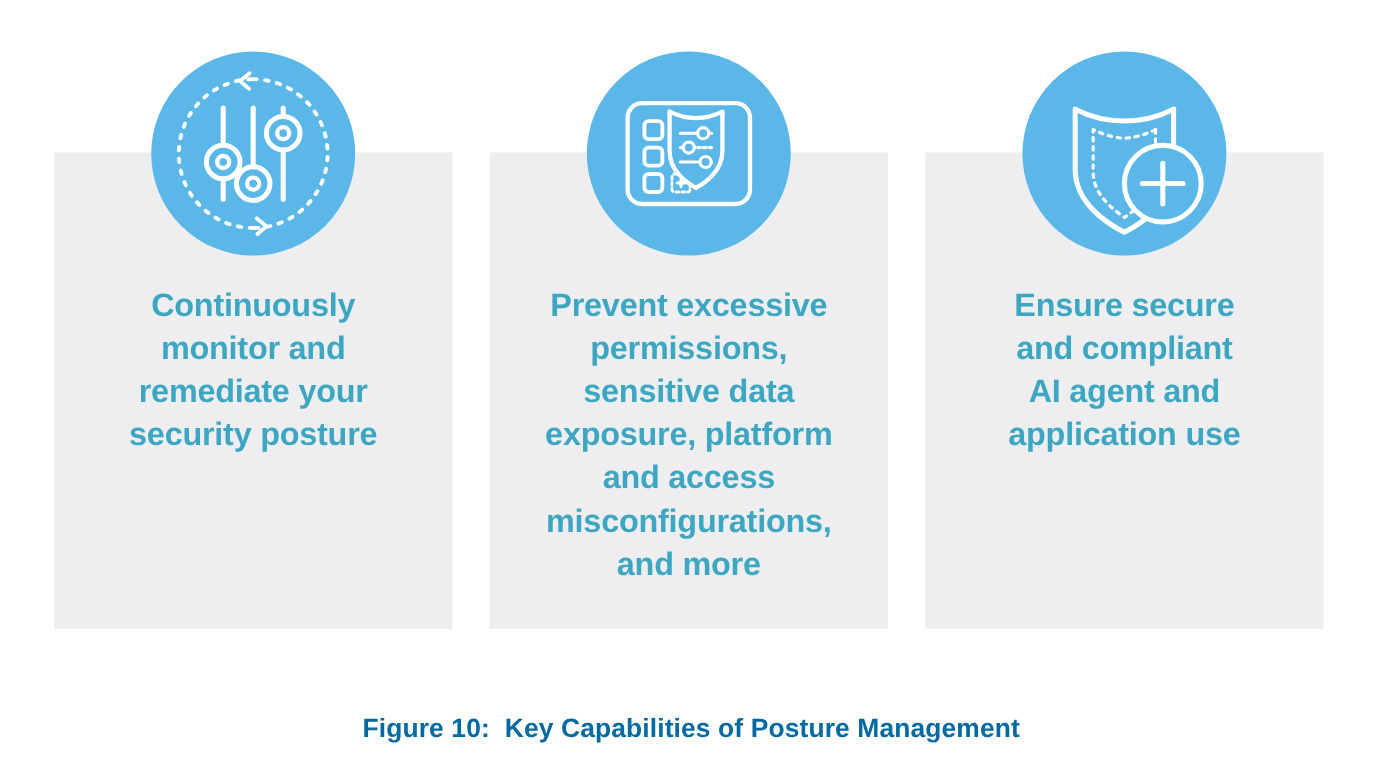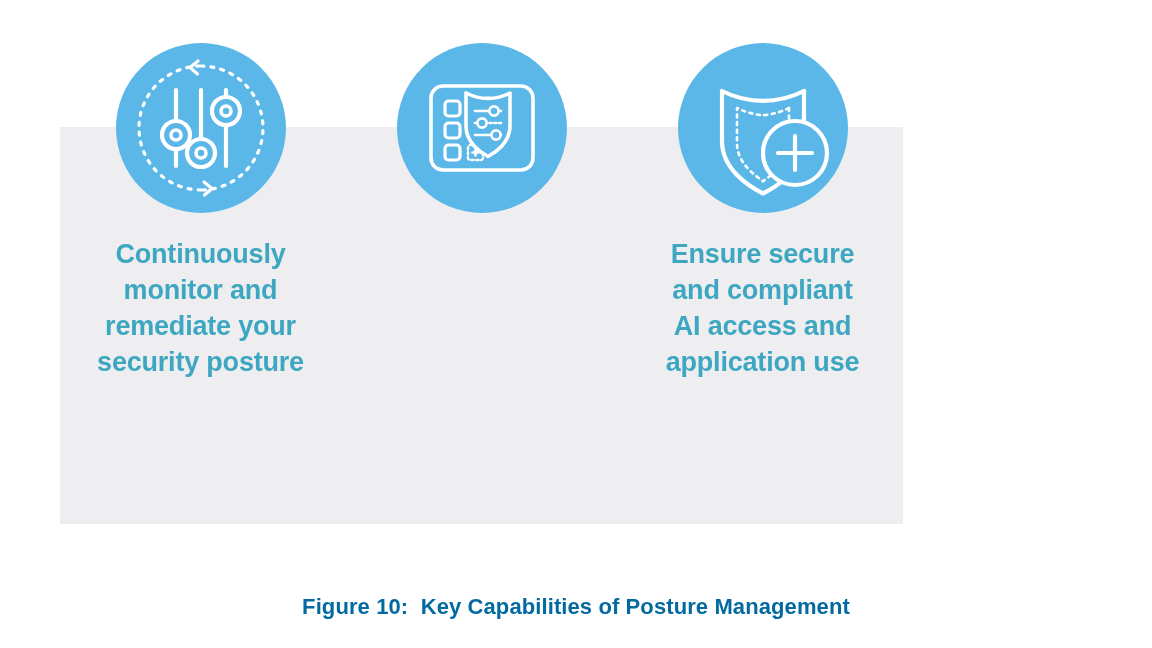--- a/index.html
+++ b/index.html
@@ -19,23 +19,23 @@
   #figure-root {
     position: absolute;
     left: 0; top: 0;
     width: 1152px;
     height: 648px;
   }
 
   
   .cards {
     position: absolute;
-    left: 60px;
+    left: 45px;
     top: 127px;
-    width: 843px;
+    width: 1058px;
     height: 397px;
     display: flex;
     justify-content: space-between;
     align-items: stretch;
   }
 
   .card {
     position: relative;
     width: 332px;
     background: #eeeef0;
@@ -165,20 +165,27 @@
               <line x1="68" y1="82" x2="94" y2="82"></line>
             </g>
             <g>
               <circle cx="87" cy="58" r="4.6" fill="#5ab7e8" stroke-width="2.6"></circle>
               <circle cx="75" cy="70" r="4.6" fill="#5ab7e8" stroke-width="2.6"></circle>
               <circle cx="89" cy="82" r="4.6" fill="#5ab7e8" stroke-width="2.6"></circle>
             </g>
           </svg>
         </span>
       </div>
+      <div class="card-text">Prevent excessive
+permissions,
+sensitive data
+exposure, platform
+and access
+misconfigurations,
+and more</div>
     </div>
 
     <div class="card card-3">
       <div class="badge">
         <span>
           <svg width="150" height="150" viewBox="0 0 150 150" fill="none" stroke="#ffffff" stroke-linecap="round" stroke-linejoin="round">
 
             <path d="M116 38 c-15 7.6 -30.5 9.8 -41 9.8 -10.5 0 -26 -2.2 -41 -9.8
                      v50 c0 28.5 27 45.5 41 52.5 5.6 -2.8 14.6 -7.8 22.6 -15.2" stroke-width="4.2"></path>
             <path d="M116 38 v47" stroke-width="4.2"></path>
@@ -187,21 +194,21 @@
                      v35.5 c0 20.5 19.8 32.8 26 37.8 3.4 -2.8 11 -7.6 17 -14.4" stroke-width="2.6" stroke-dasharray="3 4.6"></path>
             <path d="M101 55 v33" stroke-width="2.6" stroke-dasharray="3 4.6"></path>
 
             <circle cx="107" cy="100" r="32" fill="#5ab7e8" stroke-width="4.2"></circle>
             <path d="M107 83 v34 M90 100 h34" stroke-width="4.2"></path>
           </svg>
         </span>
       </div>
       <div class="card-text">Ensure secure
 and compliant
-AI access and
+AI agent and
 application use</div>
     </div>
 
   </div>
 
   <div class="figure-caption">Figure 10:  Key Capabilities of Posture Management</div>
 
 </div>
 
 </body></html>

